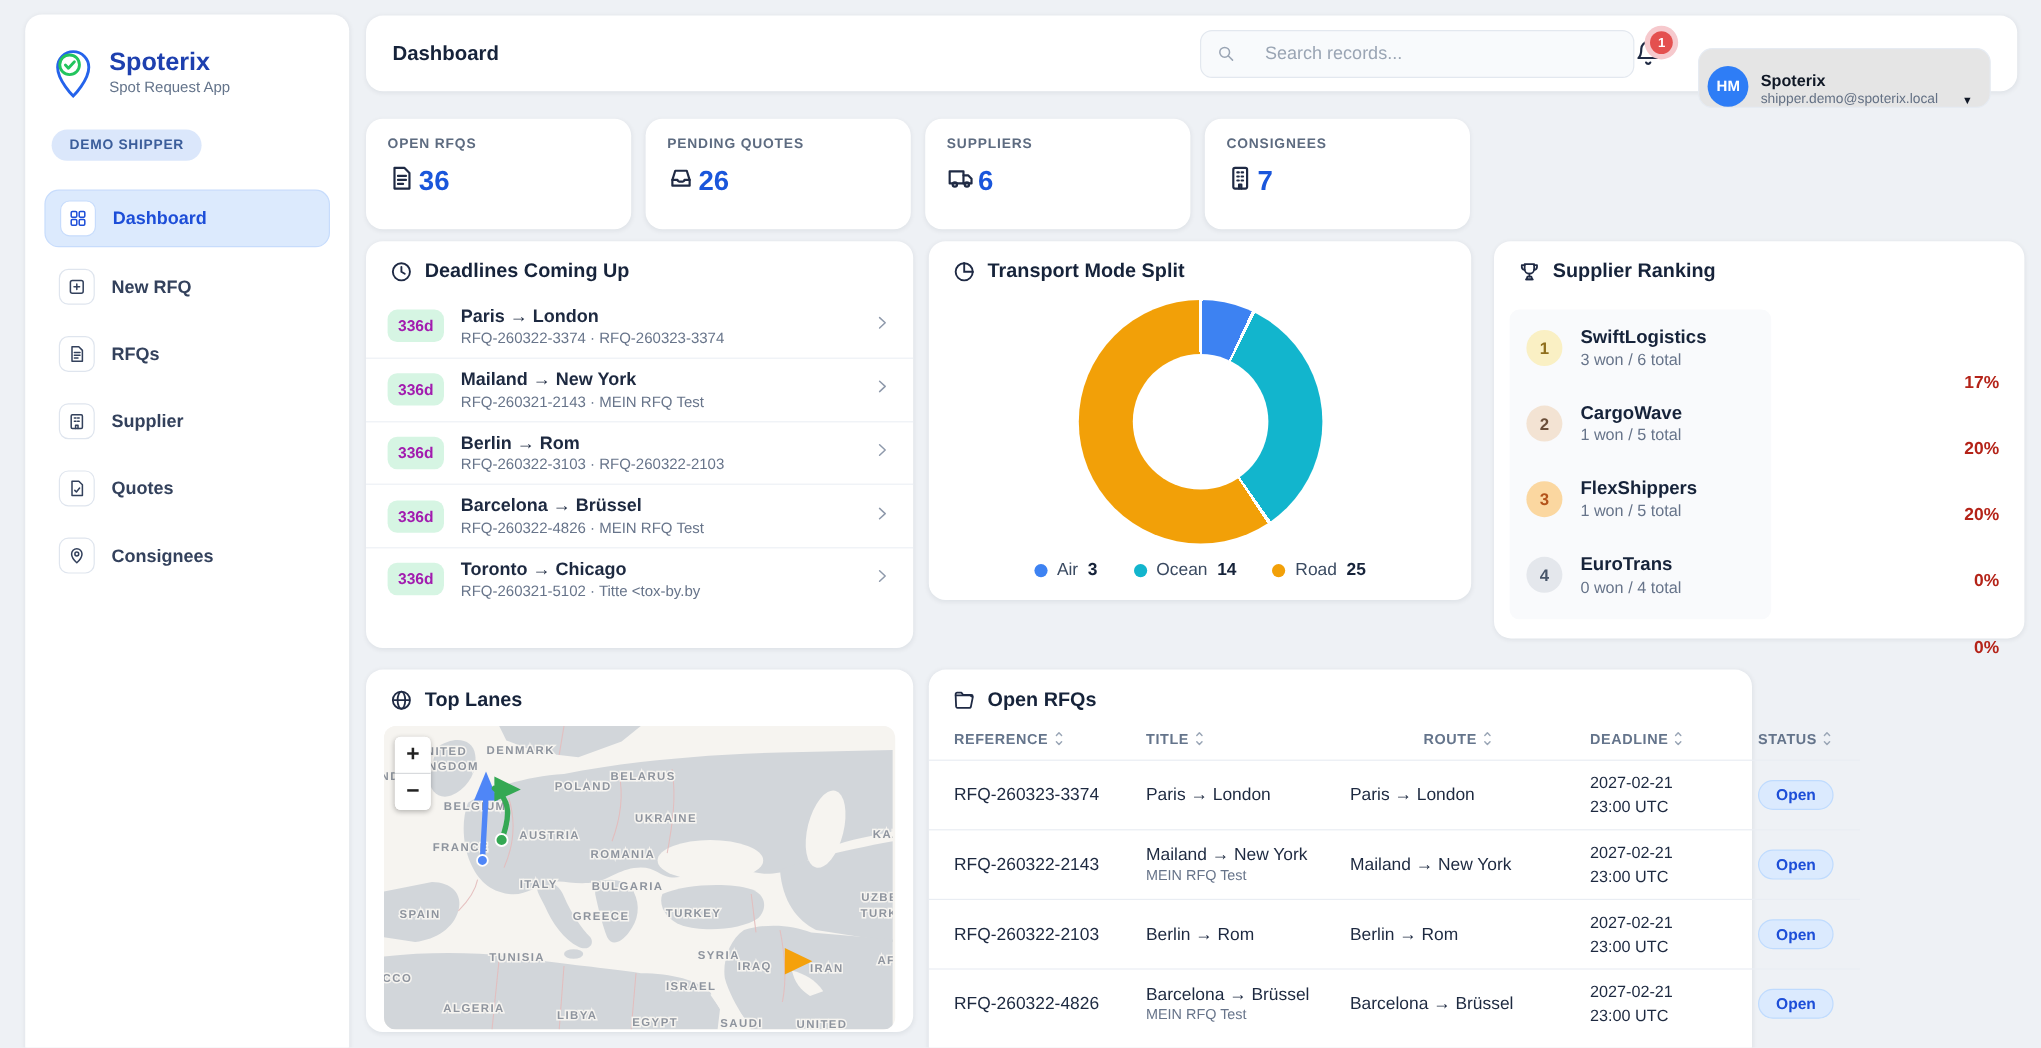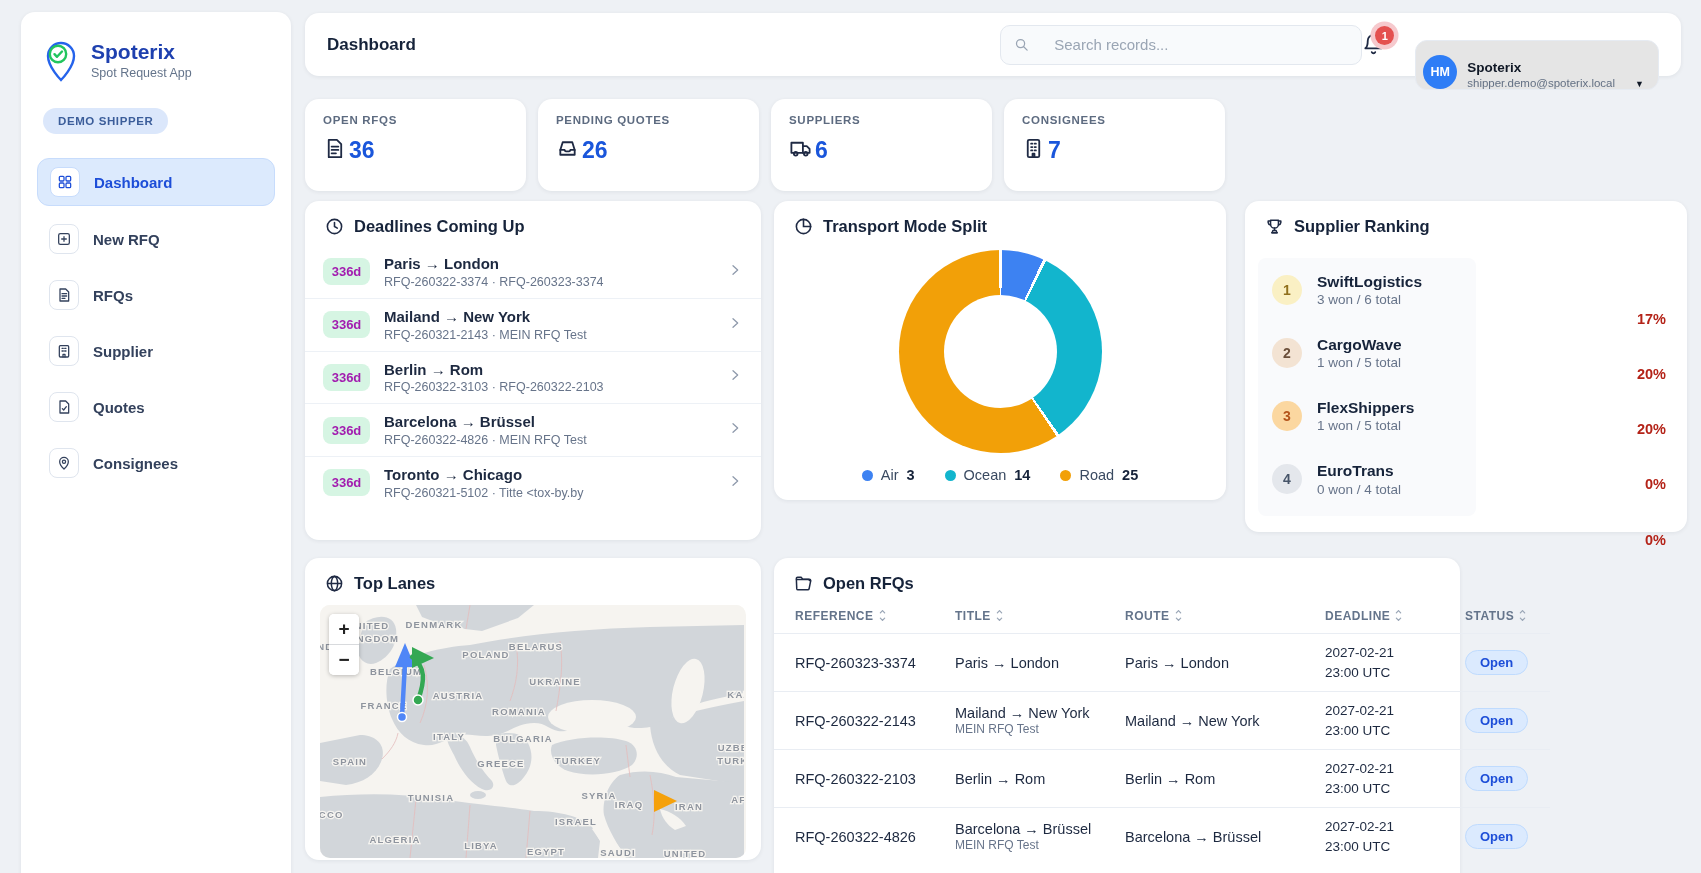--- a/index.html
+++ b/index.html
@@ -101,21 +101,21 @@
     box-shadow:0 1px 4px rgba(0,0,0,.25);overflow:hidden;z-index:5;}
   .zoom-btn{width:30px;height:30px;display:flex;align-items:center;justify-content:center;
     font-size:19px;font-weight:700;color:#222;cursor:pointer;background:#fff;}
   .zoom-btn + .zoom-btn{border-top:1px solid #d8dadd;}
 
   #rfqtable{position:absolute;left:774px;top:558px;width:686px;height:400px;box-sizing:border-box;}
   table{border-collapse:collapse;width:100%;table-layout:fixed;}
   th{font-size:12px;font-weight:700;color:#64748b;letter-spacing:.5px;text-align:left;
     padding:12px 10px 10px;cursor:pointer;white-space:nowrap;}
   th:first-child,td:first-child{padding-left:21px;width:140px;}
-  th:nth-child(2){width:150px;} th:nth-child(3){width:180px;} th:nth-child(4){width:120px;} th:nth-child(5){width:75px;}
+  th:nth-child(2){width:150px;} th:nth-child(3){width:180px;text-align:center;} th:nth-child(4){width:120px;} th:nth-child(5){width:75px;}
   th .sort{color:#9aa6b6;margin-left:4px;}
   th .sort svg{width:9px;height:13px;vertical-align:-2px;}
   td{font-size:14.5px;color:#1d2940;padding:9px 10px;border-top:1px solid #e9edf3;vertical-align:middle;}
   .cell-sub{font-size:12px;color:#67748a;margin-top:1px;}
   .cell-dl{font-size:13.5px;line-height:1.45;}
   .pill-open{display:inline-block;background:#dbeafe;color:#1d4ed8;border:1px solid #bfdbfe;
     border-radius:999px;font-size:13px;font-weight:800;padding:4px 14px;}
 </style>
 </head>
 <body>

